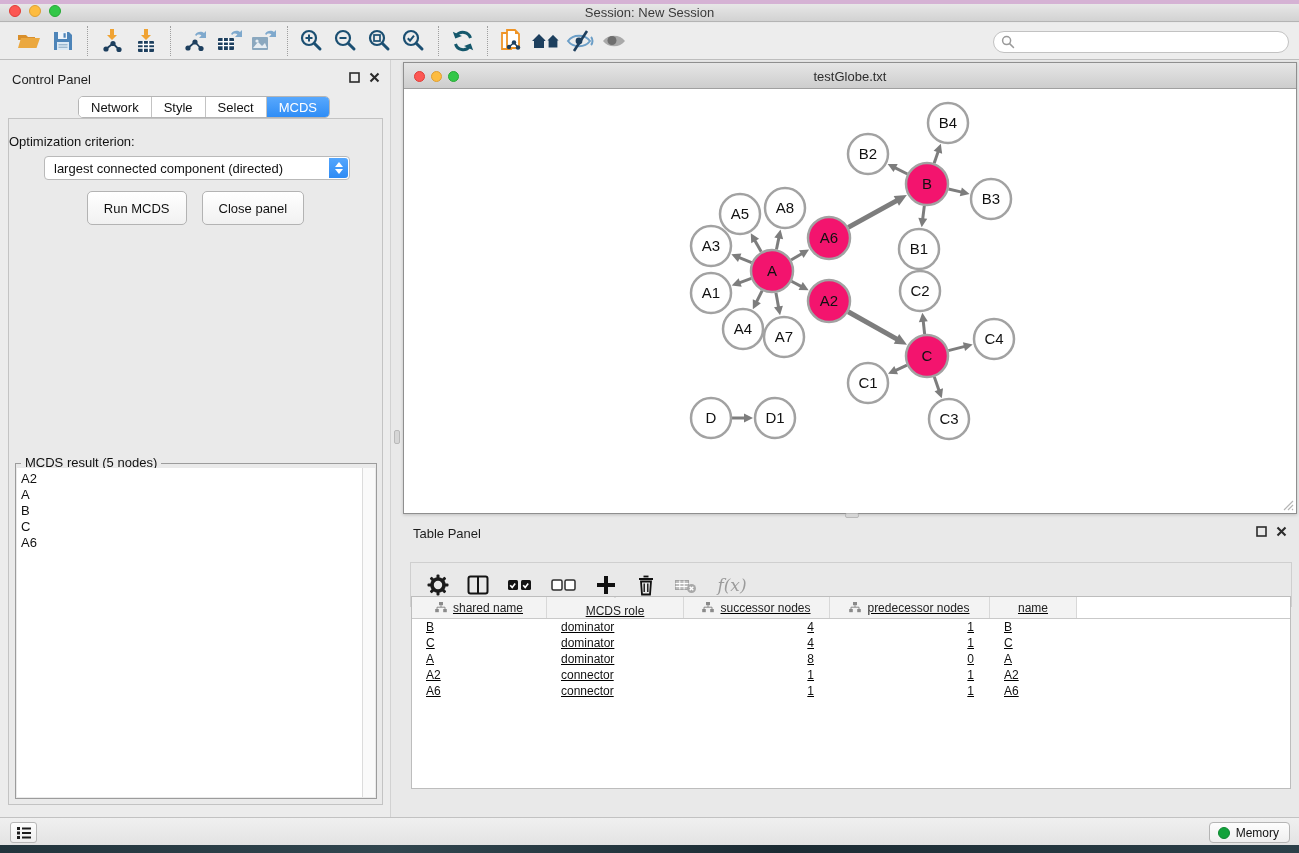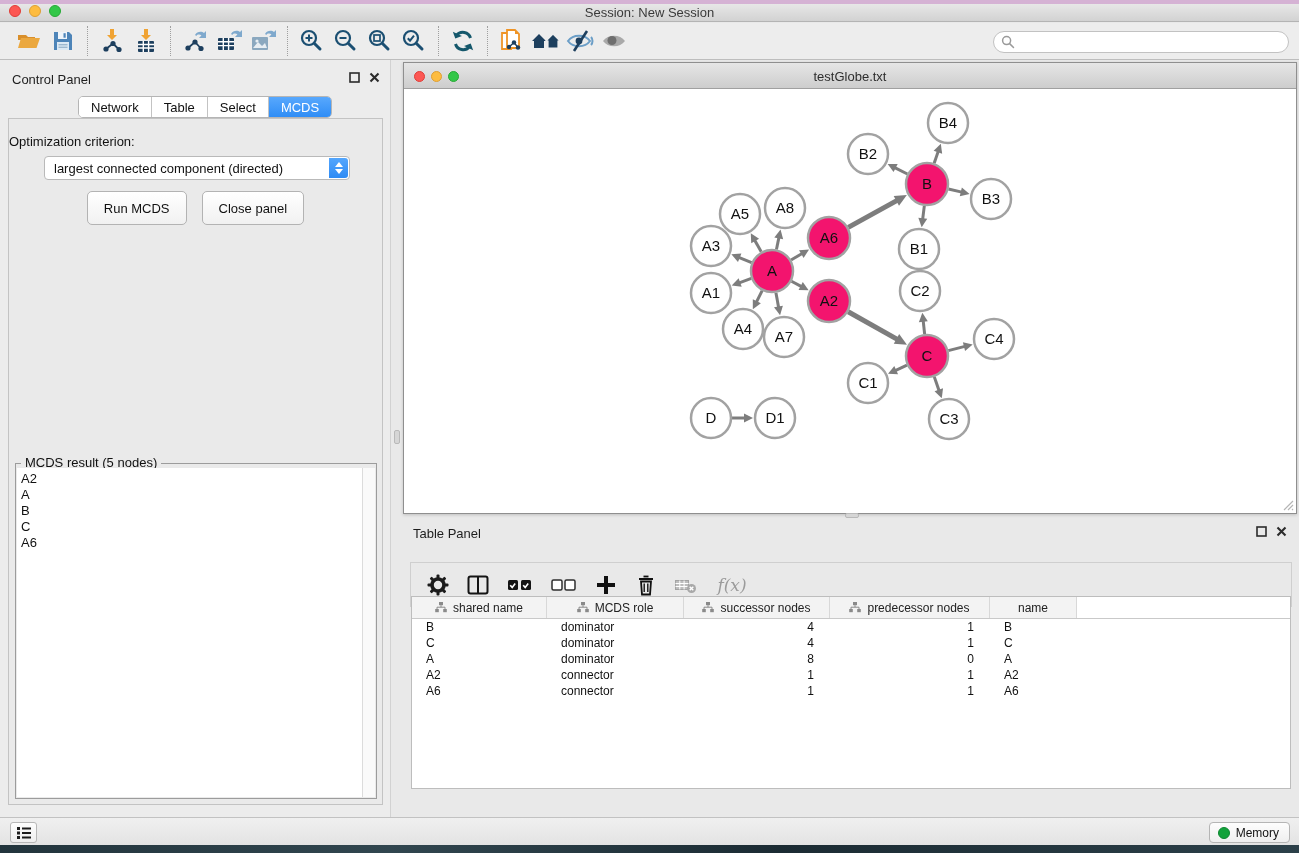--- a/index.html
+++ b/index.html
@@ -68,21 +68,21 @@
   .grip { position:absolute; right:2px; bottom:2px; width:12px; height:12px; }
   .handle-h { position:absolute; left:442px; top:449px; width:14px; height:5px; background:#d6d6d6; border:1px solid #b9b9b9; border-radius:2px; }
   .handle-v { position:absolute; left:394px; top:430px; width:6px; height:14px; background:#d6d6d6; border:1px solid #b9b9b9; border-radius:2px; }
 
   
   .table-panel { position:absolute; left:391px; top:518px; width:908px; height:299px; background:#e9e9e9; }
   .tp-toolbar { position:absolute; left:19px; top:31px; width:882px; height:45px; background:#e9e9e9;
     border:1px solid #cfcfcf; display:flex; align-items:center; gap:16px; padding-left:15px;margin-top:13px; }
   .tp-icon { display:flex; align-items:center; justify-content:center; width:24px; height:26px; }
   .fx-label { font-size:17px; font-style:italic; font-family:"DejaVu Serif", serif; color:#9b9b9b; }
-  .table-wrap { position:absolute; left:20px; top:78px; width:880px; height:193px; background:#fff; border:1px solid #bdbdbd; overflow:hidden; }
+  .table-wrap { position:absolute; left:20px; top:78px; width:880px; height:193px; background:#fff; border:1px solid #bdbdbd; overflow:hidden;text-decoration:underline; }
   .t-header { display:flex; height:22px; border-bottom:1px solid #c9c9c9; }
   .th { background:#f3f3f3; border-right:1px solid #d8d8d8; display:flex; align-items:center; justify-content:center; gap:6px;
     font-size:12px; color:#222; }
   .t-row { display:flex; height:16px; }
   .td { font-size:12px; color:#111; display:flex; align-items:center; }
   .td.left { padding-left:14px; justify-content:flex-start; }
   .td.right { padding-right:16px; justify-content:flex-end; }
   .tp-tabs { position:absolute; left:0; right:0; top:272px; display:flex; justify-content:center; }
   .tp-tabs-inner { display:flex; height:22px; border:1px solid #b5b5b5; border-radius:5px; overflow:hidden; background:#fff; }
 
@@ -263,21 +263,21 @@
     <div class="mini-icons" style="right:10px; top:12px;">
       <svg width="11" height="11" viewBox="0 0 11 11">
         <rect x="1" y="1" width="9" height="9" fill="none" stroke="#2b2b2b" stroke-width="1.6"></rect>
       </svg>
       <svg width="11" height="11" viewBox="0 0 11 11">
         <path d="M1.5 1.5 L9.5 9.5 M9.5 1.5 L1.5 9.5" stroke="#2b2b2b" stroke-width="2.1"></path>
       </svg>
     </div>
     <div class="cp-tabs" id="cp-tabs">
         <div class="seg-tab">Network</div>
-        <div class="seg-tab">Table</div>
+        <div class="seg-tab">Style</div>
         <div class="seg-tab">Select</div>
         <div class="seg-tab selected">MCDS</div>
       </div>
     <div class="cp-content">
       <div class="crit-label">Optimization criterion:</div>
       <div class="crit-select">
         <span>largest connected component (directed)</span>
         <span class="crit-stepper">
             <span class="up"></span>
             <span class="dn"></span>
@@ -477,21 +477,21 @@
       <div class="t-header" id="t-header">
           <div class="th" style="width: 135px;">
             <svg width="12" height="11" viewBox="0 0 12 11">
               <rect x="4" y="0" width="4" height="3.2" fill="#8a8a8a"></rect>
               <path d="M6 3.2 V5.2 M2 5.2 H10 M2 5.2 V7 M10 5.2 V7" stroke="#8a8a8a" fill="none"></path>
               <rect x="0.2" y="7" width="3.6" height="3.2" fill="#8a8a8a"></rect>
               <rect x="8.2" y="7" width="3.6" height="3.2" fill="#8a8a8a"></rect>
             </svg>
             <span>shared name</span>
           </div>
-          <div class="th" style="width: 137px;">
+          <div class="th" style="width: 137px; flex-direction: column;">
             <svg width="12" height="11" viewBox="0 0 12 11">
               <rect x="4" y="0" width="4" height="3.2" fill="#8a8a8a"></rect>
               <path d="M6 3.2 V5.2 M2 5.2 H10 M2 5.2 V7 M10 5.2 V7" stroke="#8a8a8a" fill="none"></path>
               <rect x="0.2" y="7" width="3.6" height="3.2" fill="#8a8a8a"></rect>
               <rect x="8.2" y="7" width="3.6" height="3.2" fill="#8a8a8a"></rect>
             </svg>
             <span>MCDS role</span>
           </div>
           <div class="th" style="width: 146px;">
             <svg width="12" height="11" viewBox="0 0 12 11">

